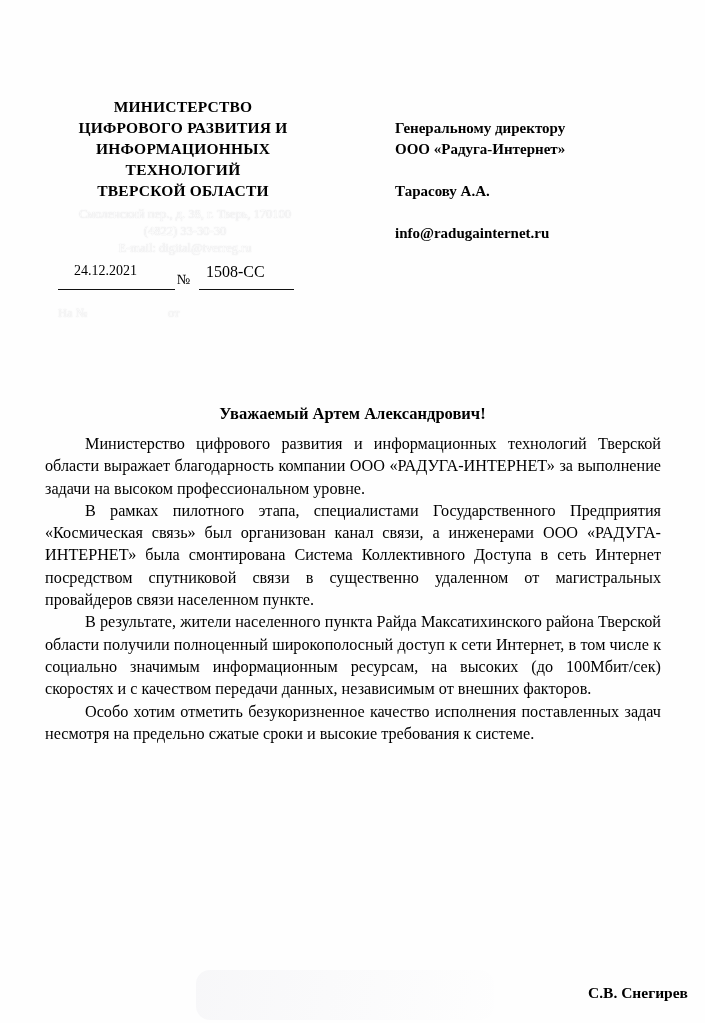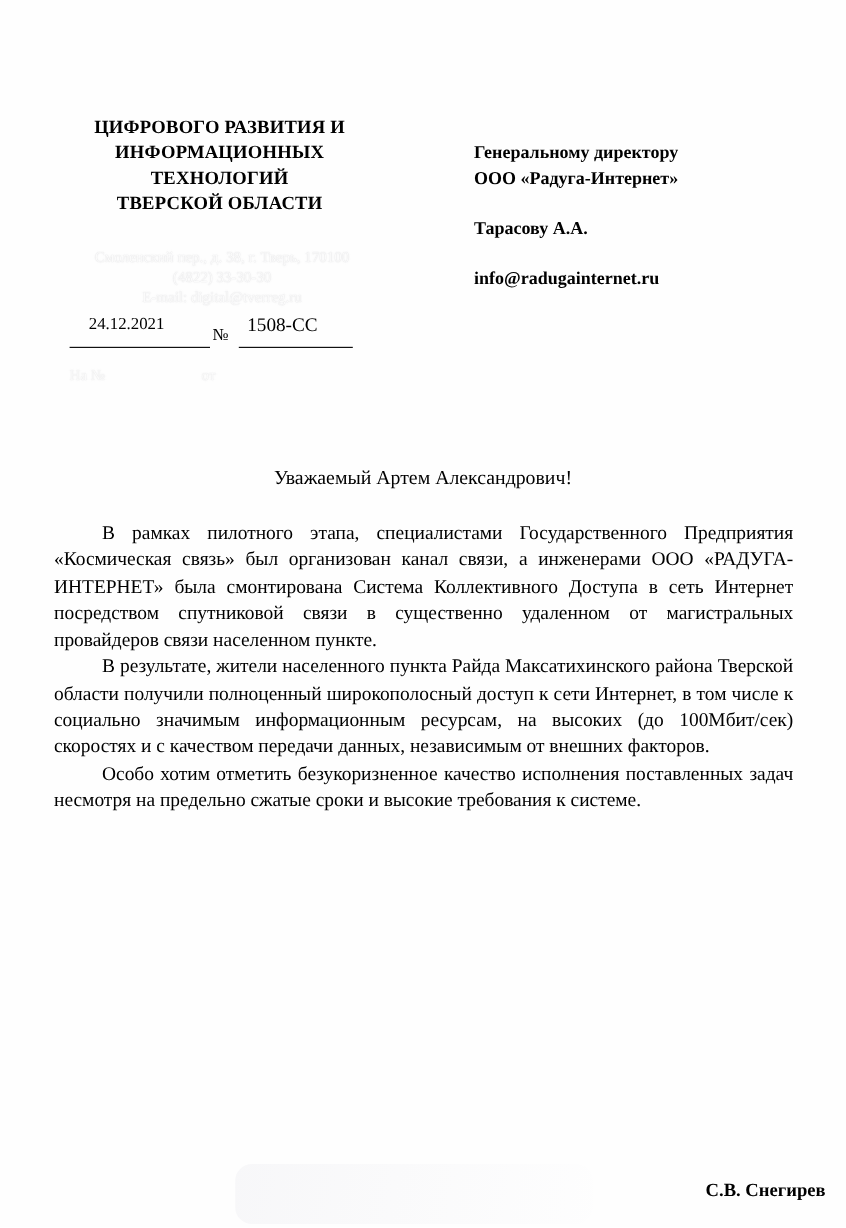--- a/index.html
+++ b/index.html
@@ -131,24 +131,24 @@
     white-space: nowrap;
   }
   .addressee-gap {
     height: 21px;
   }
 
   
   .salutation {
     position: absolute;
     left: 45px;
-    top: 388px;
+    top: 404px;
     width: 615px;
     text-align: center;
-    font-weight: normal;
+    font-weight: bold;
     font-size: 16.5px;
   }
 
   
   .body-text {
     position: absolute;
     left: 45px;
     top: 433px;
     width: 616px;
     text-align: justify;
@@ -201,20 +201,21 @@
     border-radius: 14px;
     pointer-events: none;
   }
 </style>
 </head>
 <body>
 
 <div class="page">
 
   <div class="letterhead">
+    <div class="letterhead-line">МИНИСТЕРСТВО</div>
     <div class="letterhead-line">ЦИФРОВОГО РАЗВИТИЯ И</div>
     <div class="letterhead-line">ИНФОРМАЦИОННЫХ</div>
     <div class="letterhead-line">ТЕХНОЛОГИЙ</div>
     <div class="letterhead-line">ТВЕРСКОЙ ОБЛАСТИ</div>
   </div>
 
   <div class="contact">
     <div class="contact-line">Смоленский пер., д. 38, г. Тверь, 170100</div>
     <div class="contact-line">(4822) 33-30-30</div>
     <div class="contact-line">E-mail: digital@tverreg.ru</div>
@@ -238,20 +239,21 @@
     <div class="addressee-line">ООО «Радуга-Интернет»</div>
     <div class="addressee-gap"></div>
     <div class="addressee-line">Тарасову А.А.</div>
     <div class="addressee-gap"></div>
     <div class="addressee-line">info@radugainternet.ru</div>
   </div>
 
   <div class="salutation">Уважаемый Артем Александрович!</div>
 
   <div class="body-text">
+    <p>Министерство цифрового развития и информационных технологий Тверской области выражает благодарность компании ООО «РАДУГА-ИНТЕРНЕТ» за выполнение задачи на высоком профессиональном уровне.</p>
     <p>В рамках пилотного этапа, специалистами Государственного Предприятия «Космическая связь» был организован канал связи, а инженерами ООО «РАДУГА-ИНТЕРНЕТ» была смонтирована Система Коллективного Доступа в сеть Интернет посредством спутниковой связи в существенно удаленном от магистральных провайдеров связи населенном пункте.</p>
     <p>В результате, жители населенного пункта Райда Максатихинского района Тверской области получили полноценный широкополосный доступ к сети Интернет, в том числе к социально значимым информационным ресурсам, на высоких (до 100Мбит/сек) скоростях и с качеством передачи данных, независимым от внешних факторов.</p>
     <p>Особо хотим отметить безукоризненное качество исполнения поставленных задач несмотря на предельно сжатые сроки и высокие требования к системе.</p>
   </div>
 
   <div class="scan-smudge"></div>
 
   <div class="signature">
     <div class="sig-name">С.В. Снегирев</div>
   </div>

